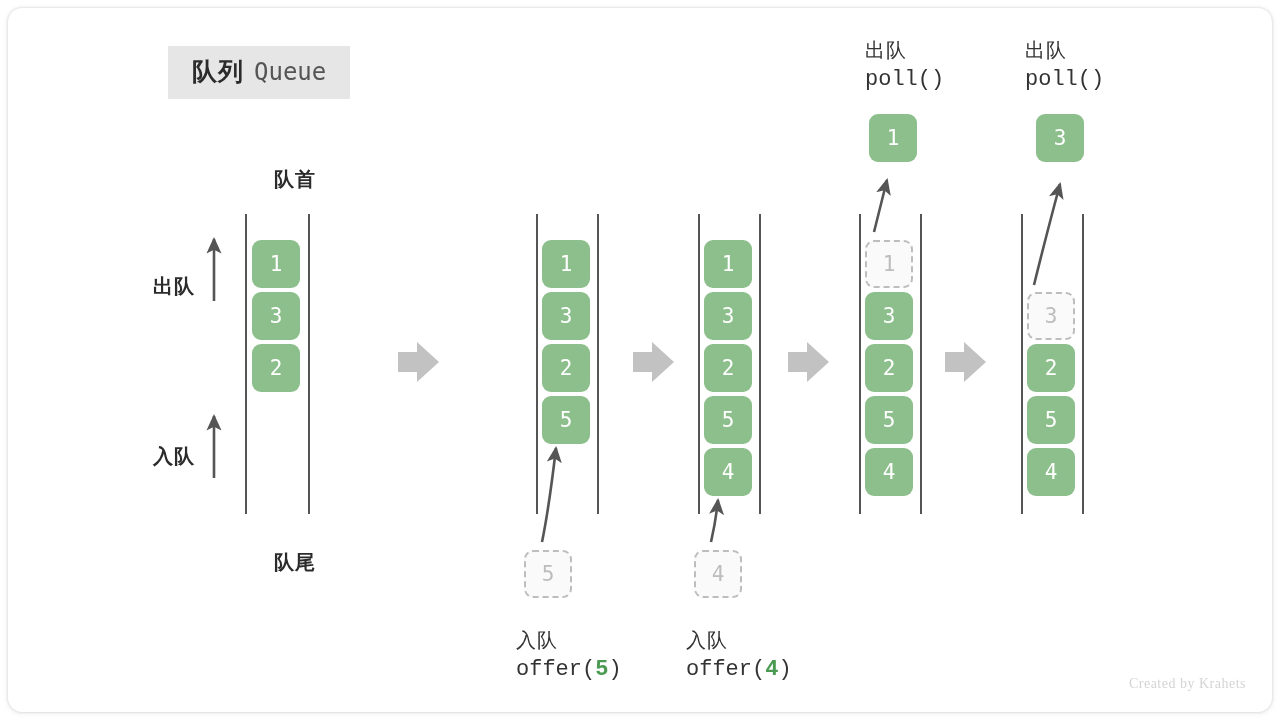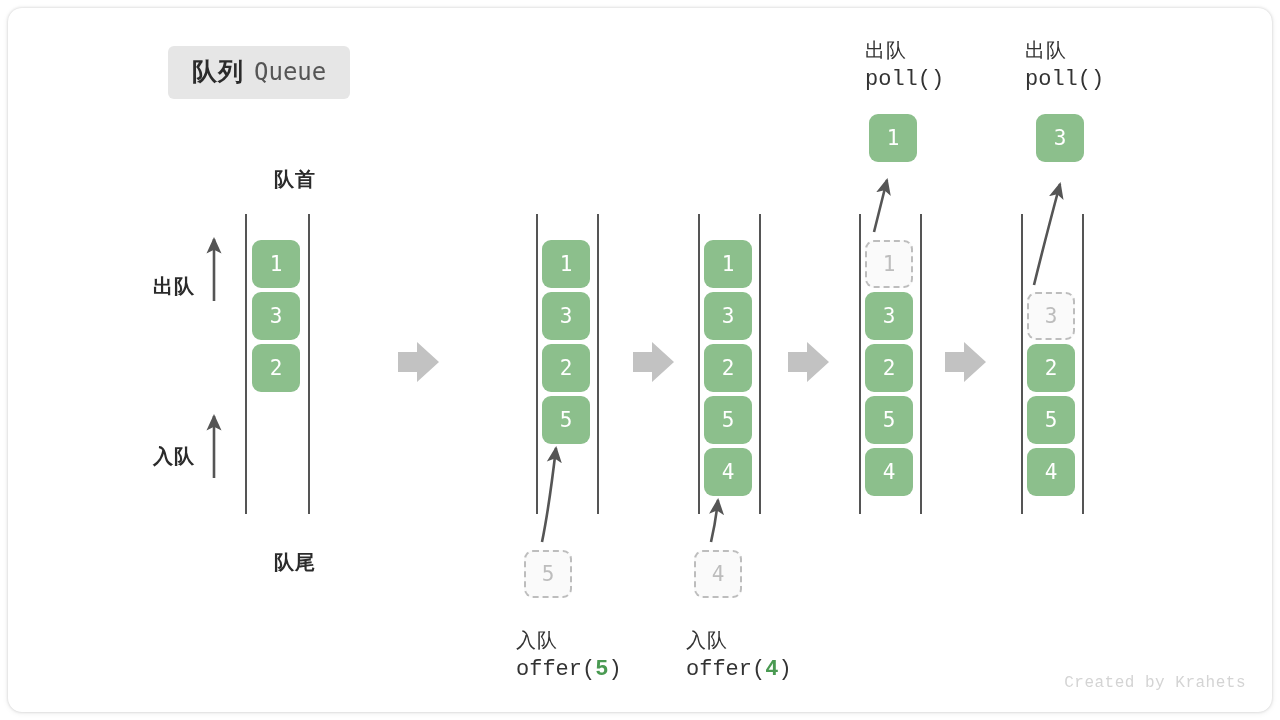--- a/index.html
+++ b/index.html
@@ -25,21 +25,21 @@
     overflow: hidden;
   }
   .abs { position: absolute; }
 
   
   #title-badge {
     left: 160px;
     top: 38px;
     padding: 13px 24px 15px 24px;
     background: #e6e6e6;
-    border-radius: 6px;
+    border-radius: 1px;
     white-space: nowrap;
     line-height: 1;
   }
   #title-badge .cn {
     font-size: 25px;
     font-weight: bold;
     color: #2b2b2b;
     letter-spacing: 1px;
   }
   #title-badge .en {
@@ -105,22 +105,22 @@
     color: #bdbdbd;
   }
 
   
   #overlay { left: 0; top: 0; width: 1264px; height: 704px; pointer-events: none; }
 
   
   #credit {
     right: 26px;
     bottom: 20px;
-    font-family: Liberation Mono, monospace;
-    font-size: 16px;
+    font-family: Liberation Serif, serif;
+    font-size: 14px;
     color: #d4d4d4;
     letter-spacing: 0.5px;
     white-space: nowrap;
   }
 </style>
 </head>
 <body>
 
 <div id="card">
 

